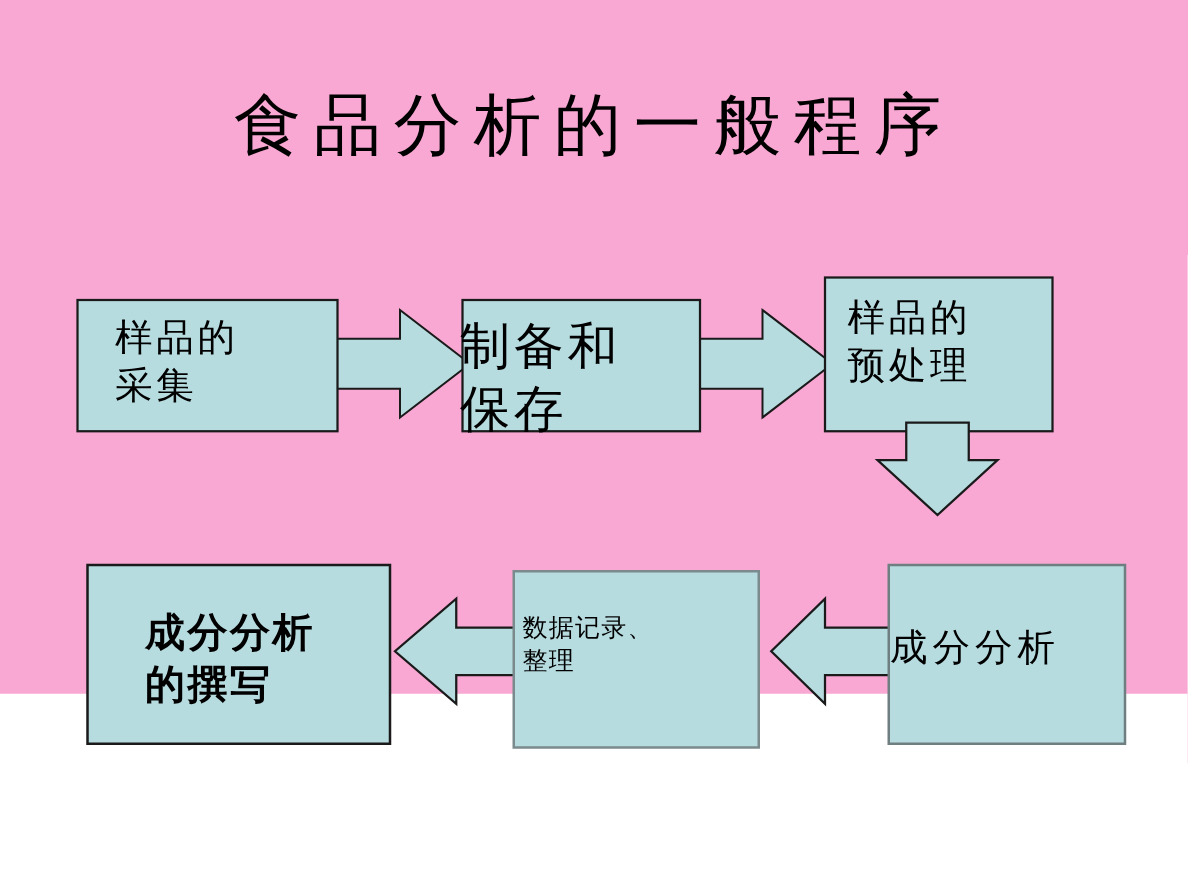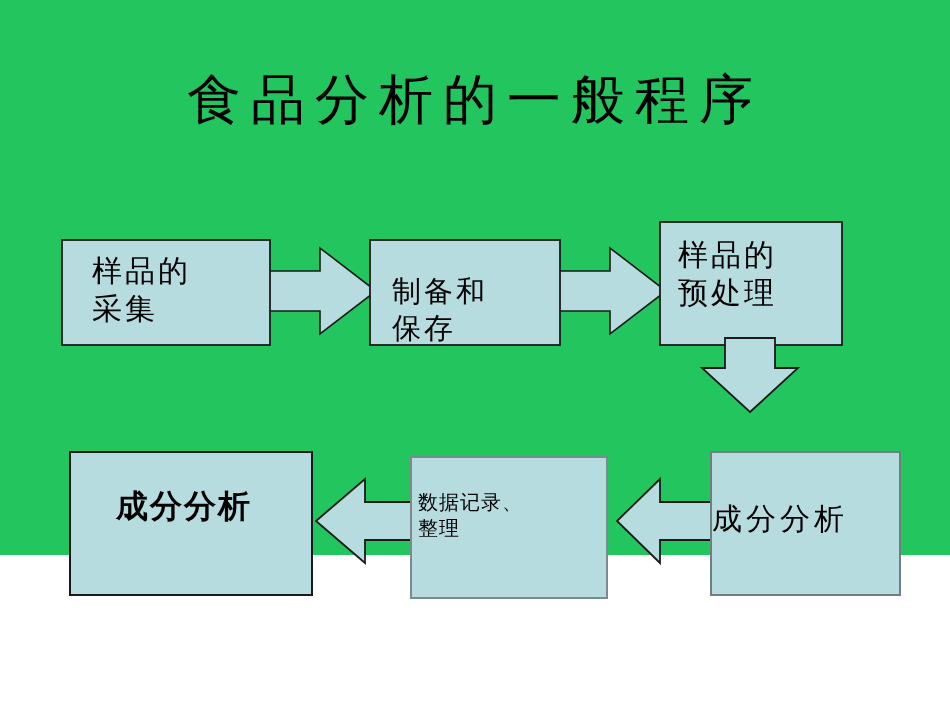--- a/index.html
+++ b/index.html
@@ -11,21 +11,21 @@
     width: 950px;
     height: 713px;
     font-family: "DejaVu Sans", sans-serif;
     overflow: hidden;
     position: relative;
   }
   #slide {
     position: relative;
     width: 950px;
     height: 555px;
-    background: #22c55e;
+    background: #f9a8d4;
   }
   #title {
     position: absolute;
     left: 0;
     top: 68px;
     width: 950px;
     text-align: center;
     font-family: "DejaVu Serif", "Liberation Serif", serif;
     font-size: 54px;
     line-height: 64px;
@@ -43,21 +43,21 @@
   }
   .node-text {
     position: absolute;
     font-family: "DejaVu Serif", "Liberation Serif", serif;
     color: #000000;
     white-space: pre;
     line-height: 1.28;
     letter-spacing: 3px;
   }
   .nt-1 { left: 92px;  top: 252px; font-size: 30px; }
-  .nt-2 { left: 392px; top: 252px; font-size: 29px; margin-top: 21px; }
+  .nt-2 { left: 368px; top: 252px; font-size: 40px; }
   .nt-3 { left: 678px; top: 236px; font-size: 30px; }
   .nt-4 { left: 116px; top: 486px; font-size: 32px; font-weight: bold; letter-spacing: 2px; }
   .nt-5 { left: 418px; top: 490px; font-size: 20px; letter-spacing: 1px; }
   .nt-6 { left: 712px; top: 500px; font-size: 30px; letter-spacing: 4px; }
 </style>
 </head>
 <body>
 
 <div id="slide">
 
@@ -91,15 +91,15 @@
   <div class="node-text nt-1"><span>样品的</span><br><span>采集</span></div>
 
   <div class="node-text nt-2"><span>制备和</span><br><span>保存</span></div>
 
   <div class="node-text nt-3"><span>样品的</span><br><span>预处理</span></div>
 
   <div class="node-text nt-6"><span>成分分析</span></div>
 
   <div class="node-text nt-5"><span>数据记录、</span><br><span>整理</span></div>
 
-  <div class="node-text nt-4"><span>成分分析</span><br></div>
+  <div class="node-text nt-4"><span>成分分析</span><br><span>的撰写</span></div>
 
 </div>
 
 </body></html>

